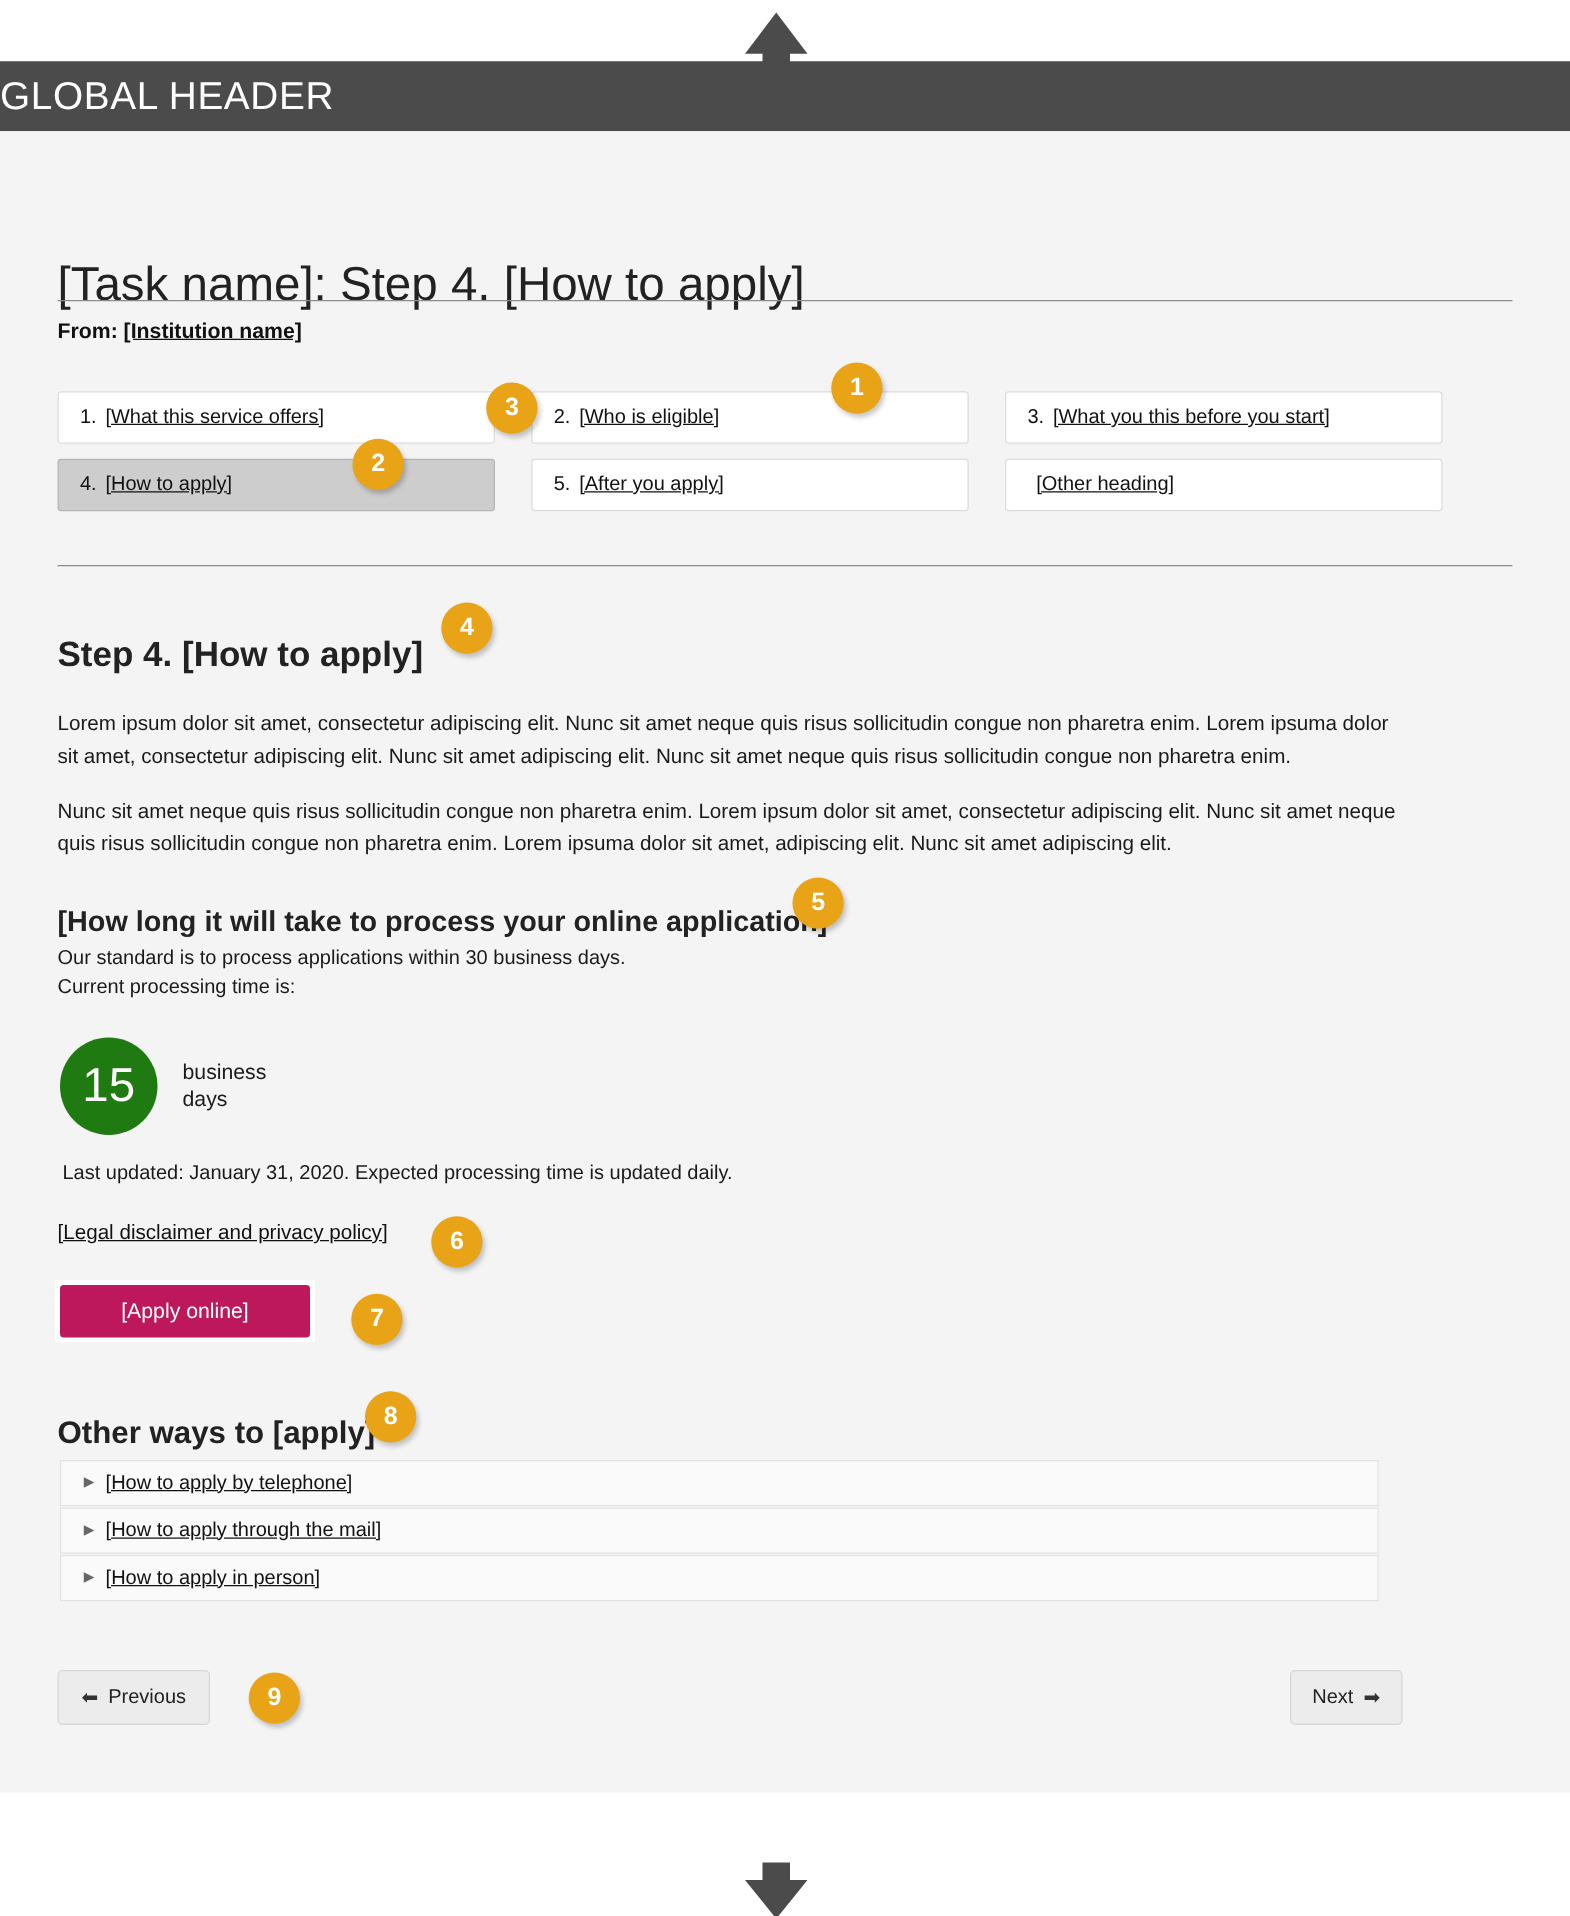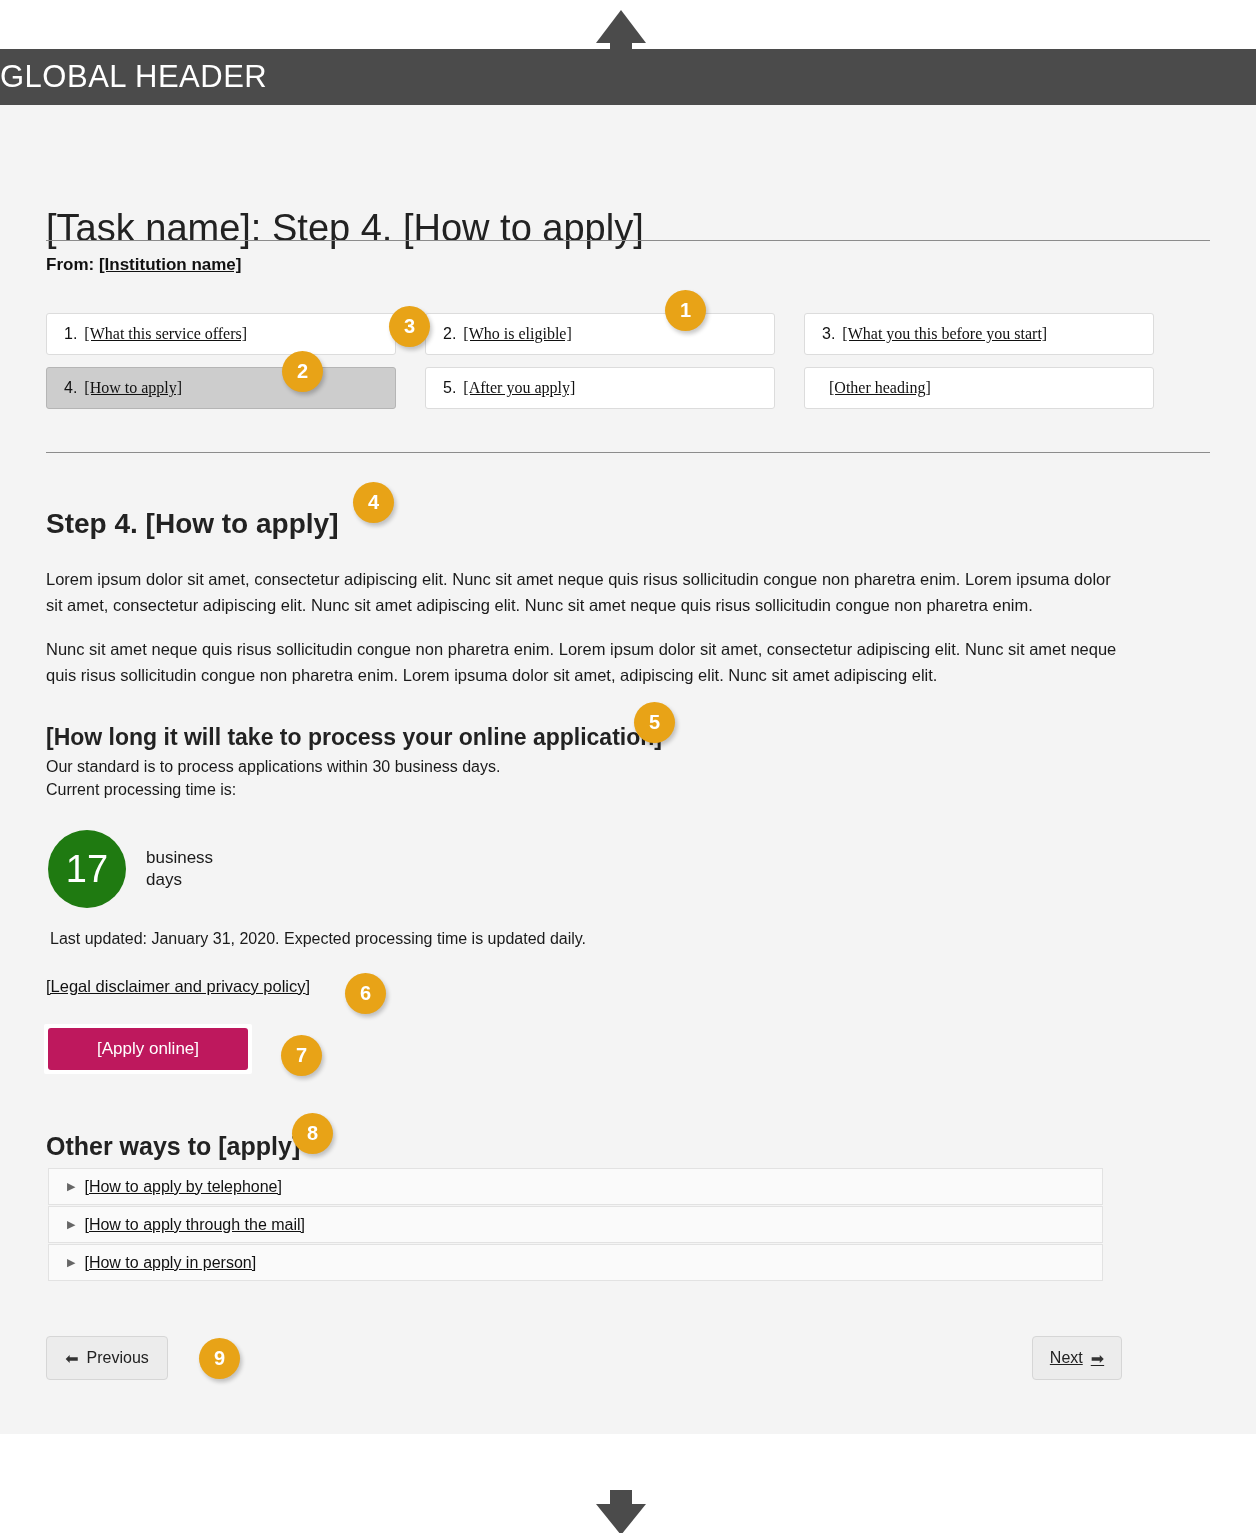--- a/index.html
+++ b/index.html
@@ -137,21 +137,21 @@
     font-size: 16px;
     color: #111111;
     white-space: nowrap;
     cursor: pointer;
   }
   .tile.active {
     background: #cdcdcd;
     border-color: #b5b5b5;
   }
   .tile .num { margin-right: 7px; }
-  .tile .lbl { text-decoration: underline; font-family: Liberation Serif, serif; }
+  .tile .lbl { text-decoration: underline; }
 
   
   .step-heading {
     position: absolute;
     left: 46px; top: 380px;
     font-size: 28px;
     color: #222222;
     white-space: nowrap;
   }
 
@@ -284,21 +284,21 @@
     font-family: "Liberation Sans", sans-serif;
     font-size: 16px;
     color: #222222;
     display: flex;
     align-items: center;
     justify-content: center;
     gap: 8px;
     cursor: pointer;
   }
   .btn-prev { left: 46px; top: 1231px; width: 122px; }
-  .btn-next { left: 1032px; top: 1231px; width: 90px; text-decoration: underline; }
+  .btn-next { left: 1032px; top: 1231px; width: 90px; }
   .glyph { font-size: 16px; color: #333333; }
 </style>
 </head>
 <body>
 
 <div class="page">
 
   <div class="arrow-up">
     <div class="stem"></div>
     <div class="head"></div>
@@ -358,21 +358,21 @@
 
     <h3 class="sub-heading">[How long it will take to process your online application]</h3>
     <div class="badge" style="left:634px; top:597px;">5</div>
 
     <div class="proc-text">
       <div>Our standard is to process applications within 30 business days.</div>
       <div>Current processing time is:</div>
     </div>
 
     <div class="time-block">
-      <div class="time-circle">17</div>
+      <div class="time-circle">15</div>
       <div class="time-label">
         <div>business</div>
         <div>days</div>
       </div>
     </div>
 
     <div class="last-updated">Last updated: January 31, 2020. Expected processing time is updated daily.</div>
 
     <div class="legal-link">
       <span class="u">[Legal disclaimer and privacy policy</span><span>]</span>

